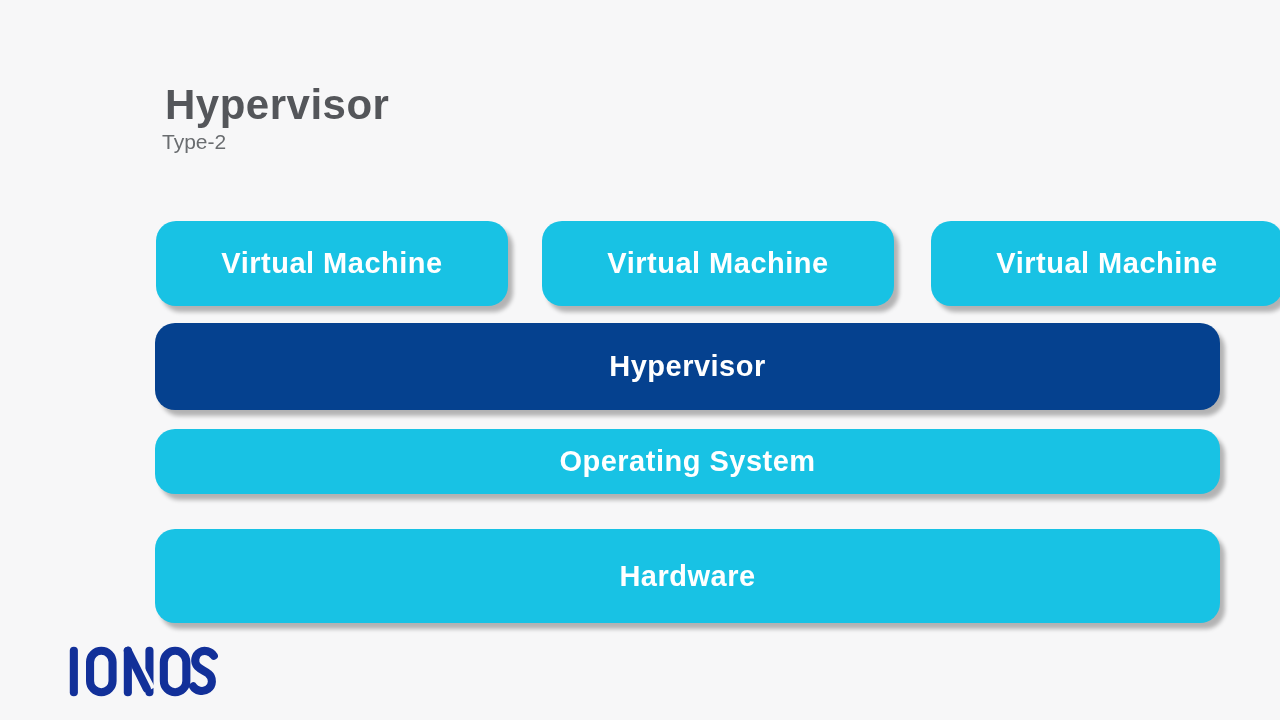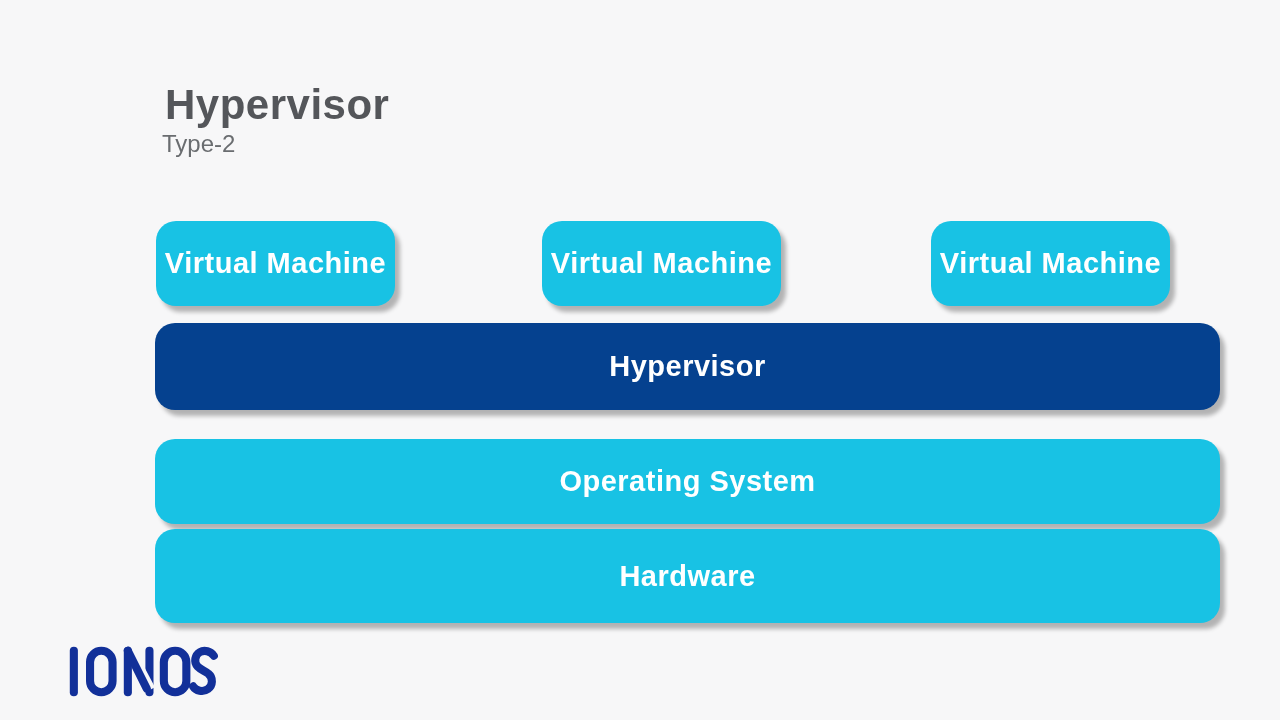--- a/index.html
+++ b/index.html
@@ -26,47 +26,47 @@
   }
   .header{position:absolute;left:122px;top:82px;}
   .title{
     font-size:42px;
     font-weight:bold;
     color:var(--title-text);
     letter-spacing:0.5px;
     line-height:1.1;
   }
   .subtitle{
-    font-size:24px;
+    font-size:21px;
     font-weight:normal;
     color:var(--subtitle-text);
     margin-top:2px;
     margin-left:-3px;
   }
   .box{
     position:absolute;
     border-radius:20px;
     display:flex;
     align-items:center;
     justify-content:center;
     color:var(--box-text);
     font-weight:bold;
     font-size:29px;
     letter-spacing:0.5px;
     box-shadow:5px 6px 4px rgba(0,0,0,0.28);
   }
   .cyan{background:var(--box-cyan);}
   .darkblue{background:var(--box-dark-blue);}
-  .vm{top:221px;width:239px;height:85px;}
+  .vm{top:221px;width:352px;height:85px;}
   .vm-0{left:113px;}
   .vm-1{left:499px;}
   .vm-2{left:888px;}
   .layer{left:112px;width:1065px;}
   .layer-hypervisor{top:323px;height:87px;}
-  .layer-os{top:439px;height:85px;}
+  .layer-os{top:429px;height:65px;}
   .layer-hw{top:529px;height:94px;}
   .logo{
     position:absolute;
     left:25px;top:644px;
     width:153px;height:55px;
     color:var(--logo-blue);
   }
   .logo svg{display:block;width:100%;height:100%;}
 </style>
 </head>

